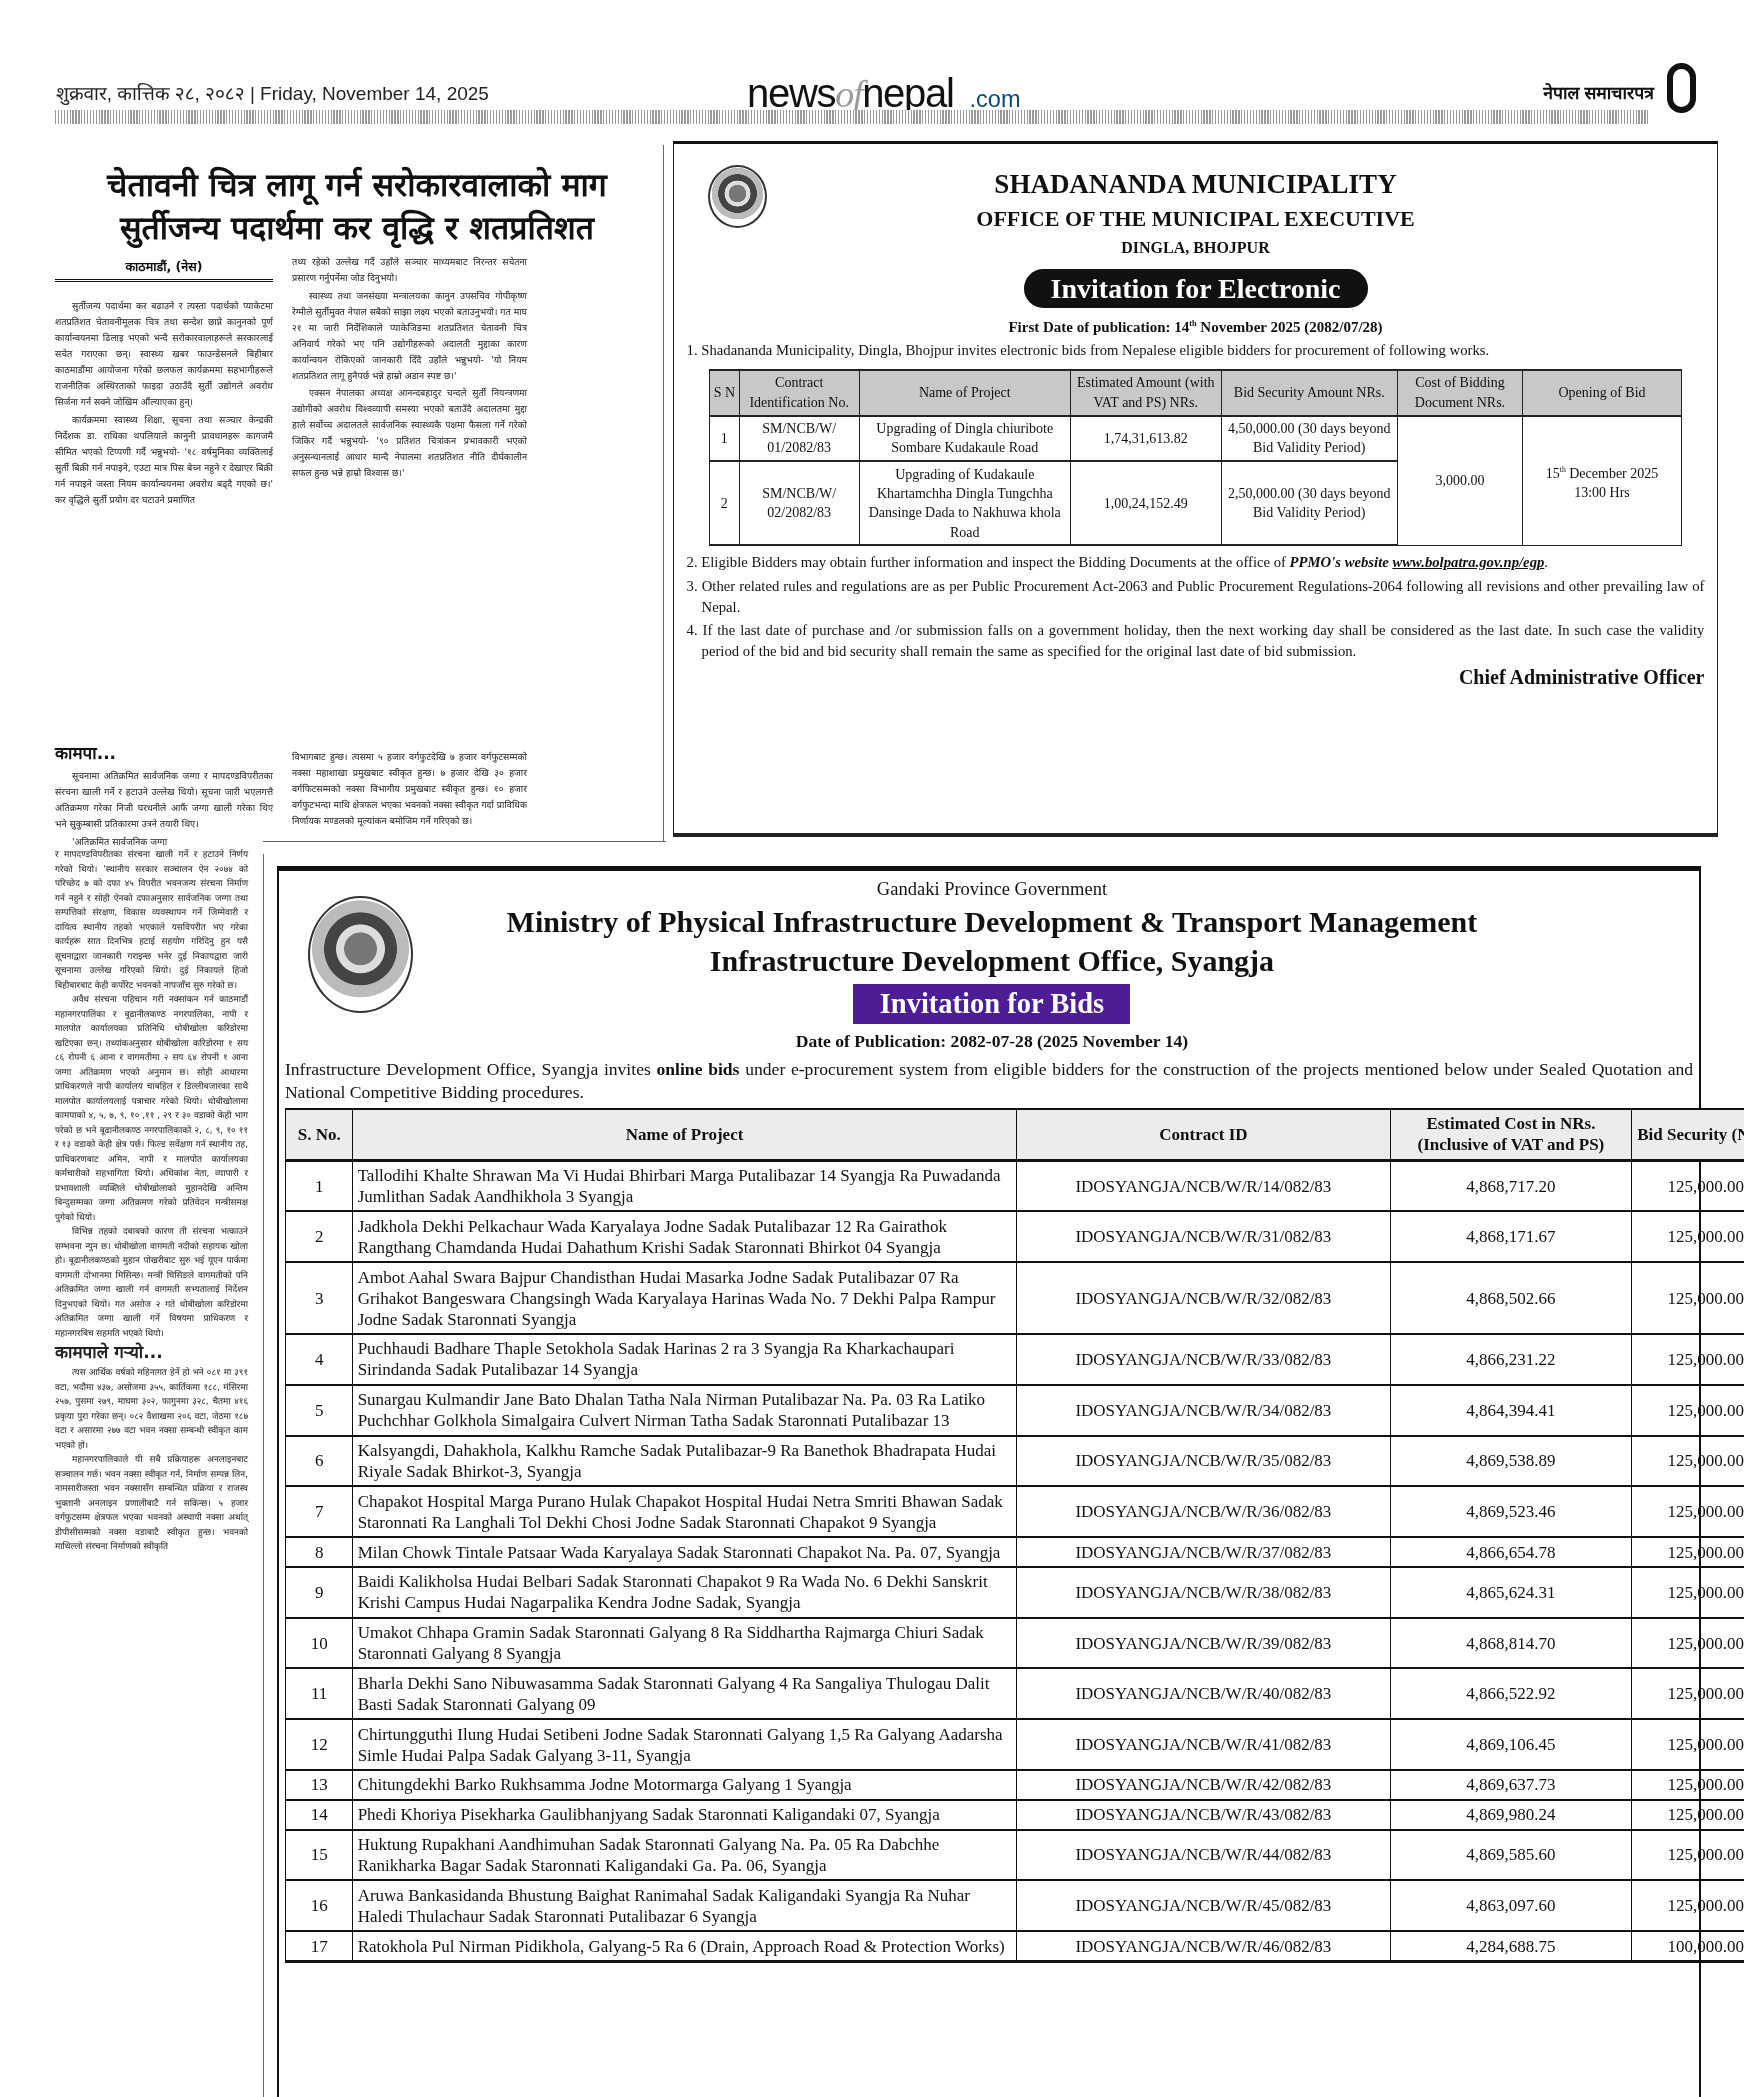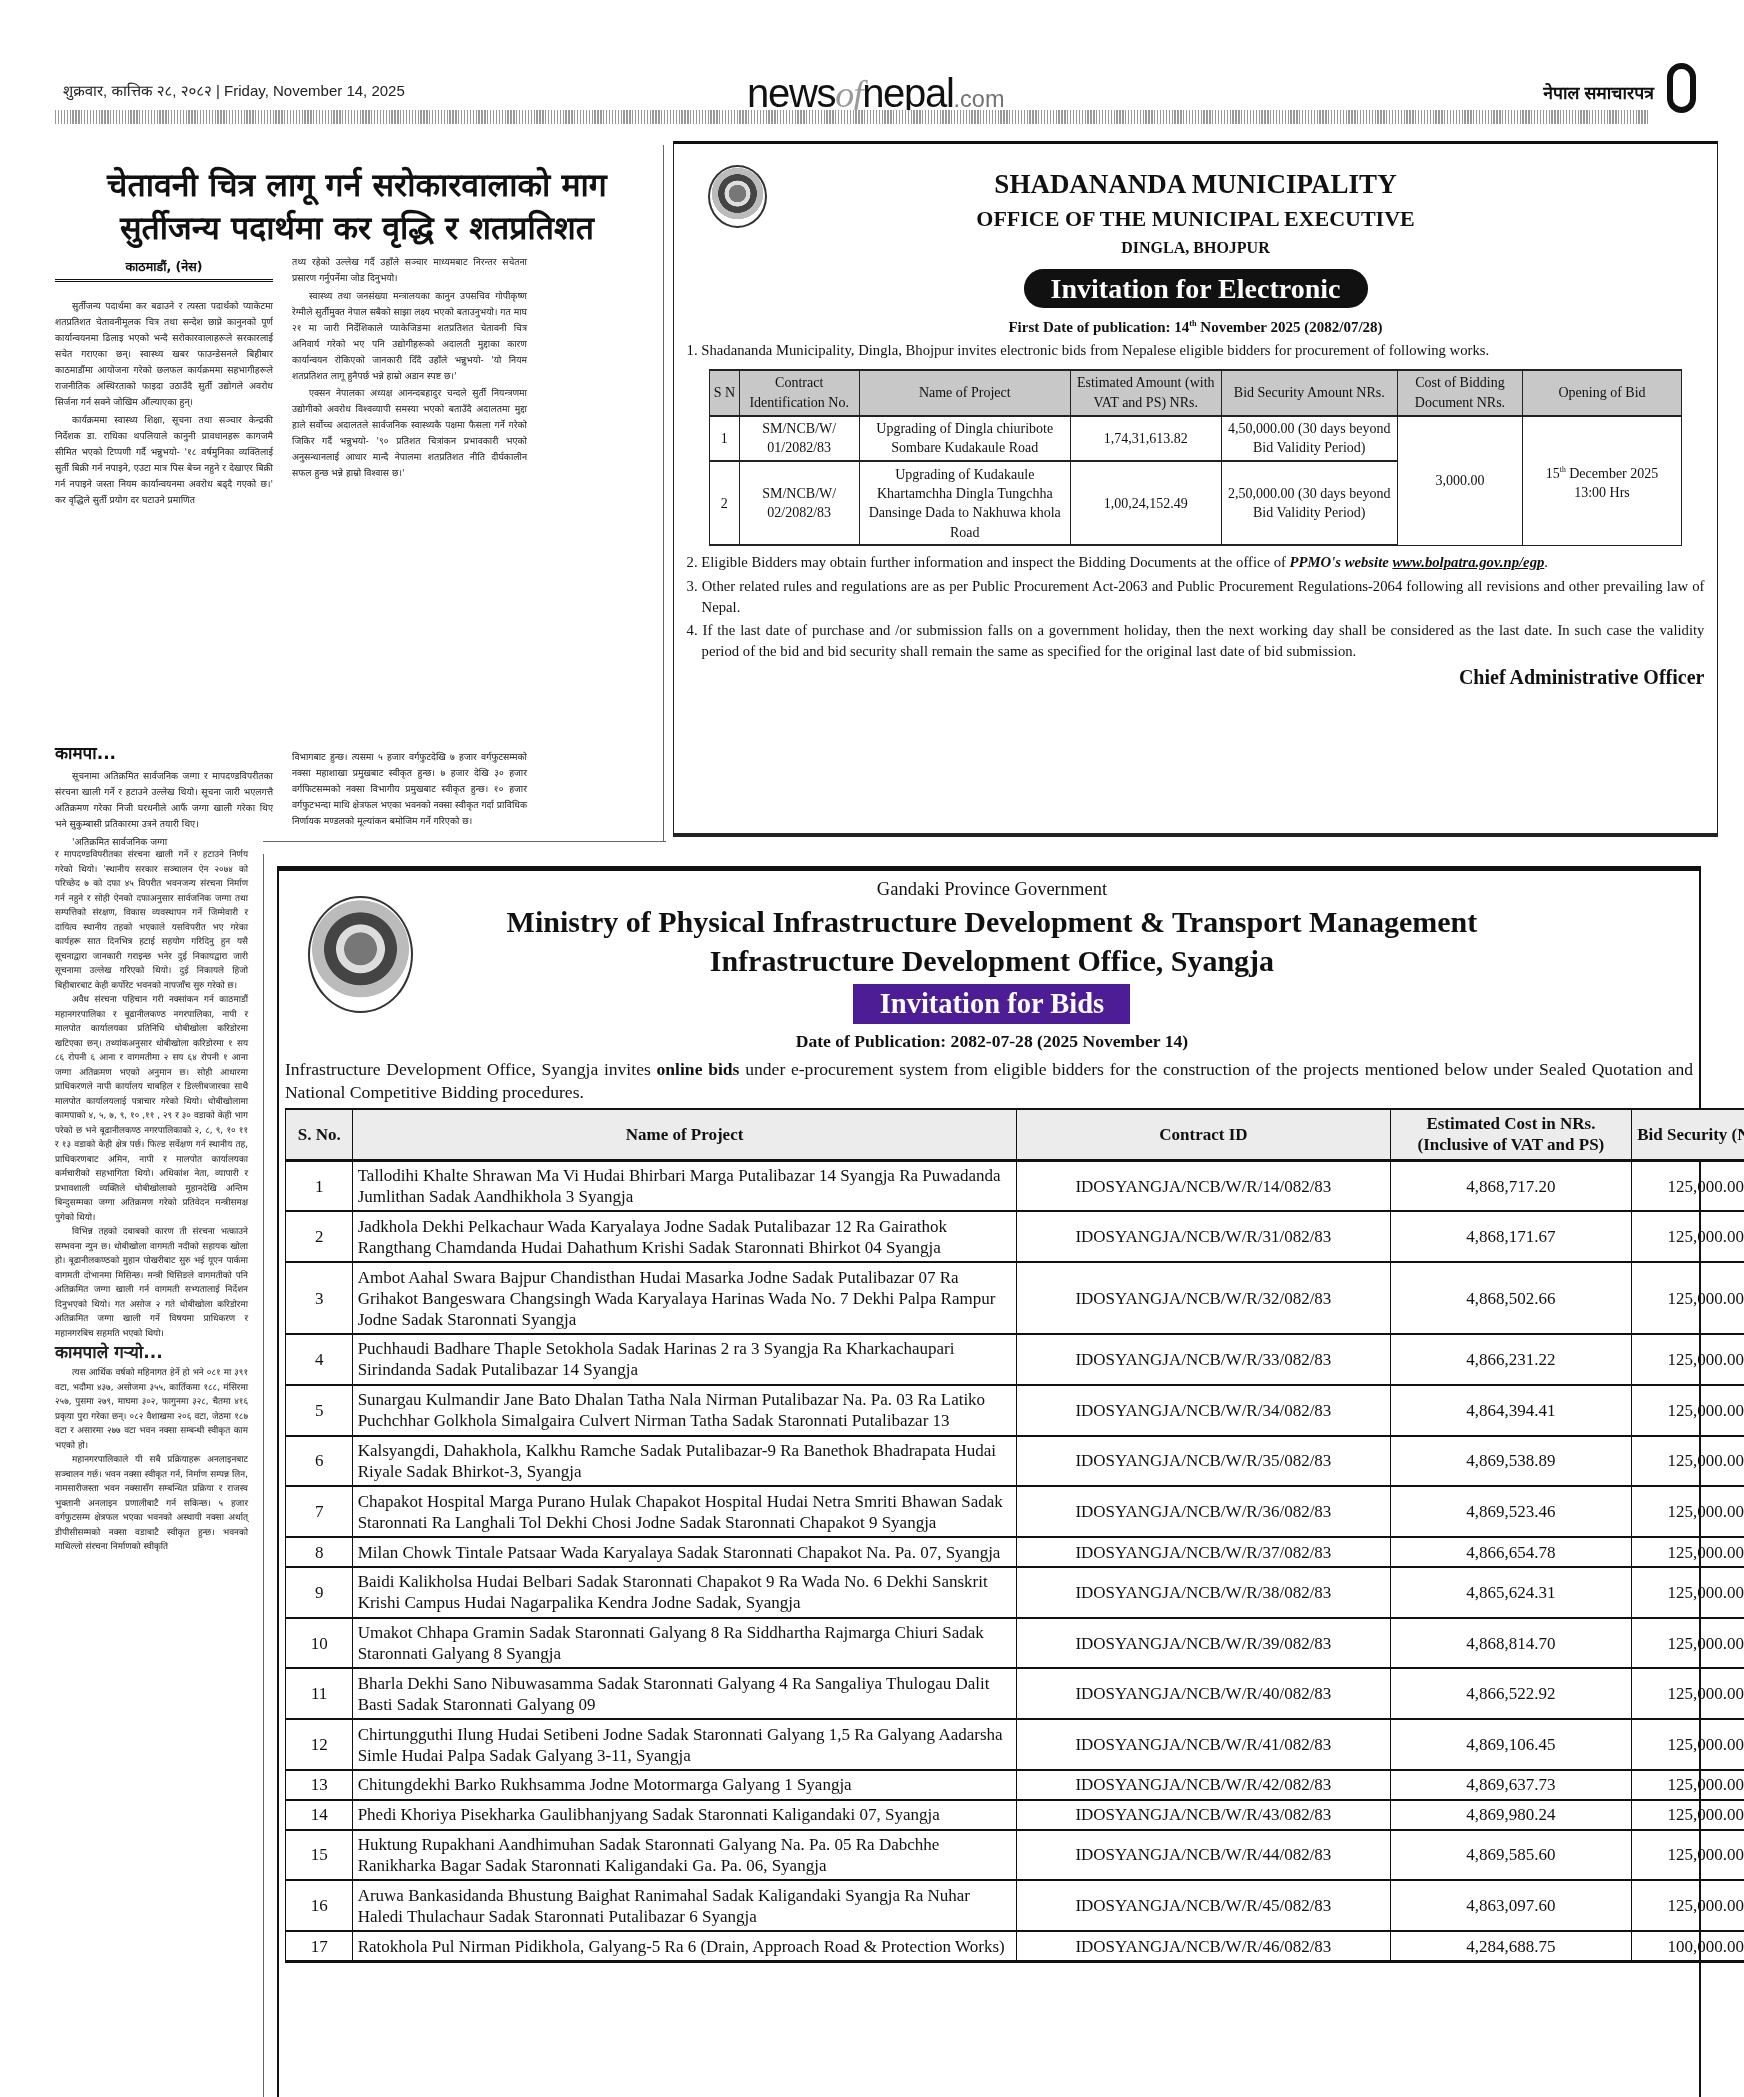--- a/index.html
+++ b/index.html
@@ -1,24 +1,24 @@
 <!DOCTYPE html>
 <html style="font-size:6.7px"><head>
 <meta charset="utf-8">
 <style>
   * { box-sizing: border-box; margin: 0; padding: 0; }
   html, body { width: 1744px; height: 2676px; background: #ffffff; color: #111; }
   body { position: relative; font-family: "Liberation Serif", "DejaVu Serif", serif; overflow: hidden; }
 
   
   .masthead { position: absolute; left: 55px; top: 63px; width: 1649px; height: 59px; }
-  .mh-date { position: absolute; left: 8px; top: 17px; font-family: "Liberation Sans", sans-serif; font-size: 15px; color: #222; text-align: right; }
+  .mh-date { position: absolute; left: 1px; top: 17px; font-family: "Liberation Sans", sans-serif; font-size: 19px; color: #222; text-align: right; }
   .mh-logo { position: absolute; left: 692px; top: 8.4px; font-family: "Liberation Sans", sans-serif; font-size: 40px; letter-spacing: -1.3px; color: #111; }
   .mh-logo .of { color: #9a9a9a; font-style: italic; font-family: "Liberation Serif", serif; font-size: 38px; }
-  .mh-logo .com { color: #737373; font-size: 23.5px; letter-spacing: 0; }
+  .mh-logo .com { color: #0c4a6e; font-size: 23.5px; letter-spacing: 0; margin-left: 16px; }
   .mh-paper { position: absolute; right: 50px; top: 17px; font-family: "Liberation Sans", sans-serif; font-size: 17.6px; font-weight: bold; }
   .mh-page { position: absolute; right: 8.4px; top: 0; width: 29px; height: 50px; border: 6.7px solid #111; border-radius: 14.7px; font-size: 0; }
   .mh-rule { position: absolute; left: 55px; top: 110px; width: 1594px; height: 14.3px;
      background: repeating-linear-gradient(90deg, #999 0 1.3px, #fff 1.3px 2.9px); }
 
   
   .news { position: absolute; left: 55px; top: 164px; width: 604px; }
   .headline { text-align: center; font-family: "DejaVu Sans", sans-serif; font-weight: bold; font-size: 32px; line-height: 43px; }
   .dateline { position: absolute; top: 94px; left: 0; width: 218px; text-align: center; font-family: "DejaVu Sans", sans-serif; font-weight: bold; font-size: 12.6px; }
   .dateline-rule { position: absolute; top: 115px; left: 0; width: 218px; height: 3.4px; border-top: 1.3px solid #111; border-bottom: 1.3px solid #111; }

